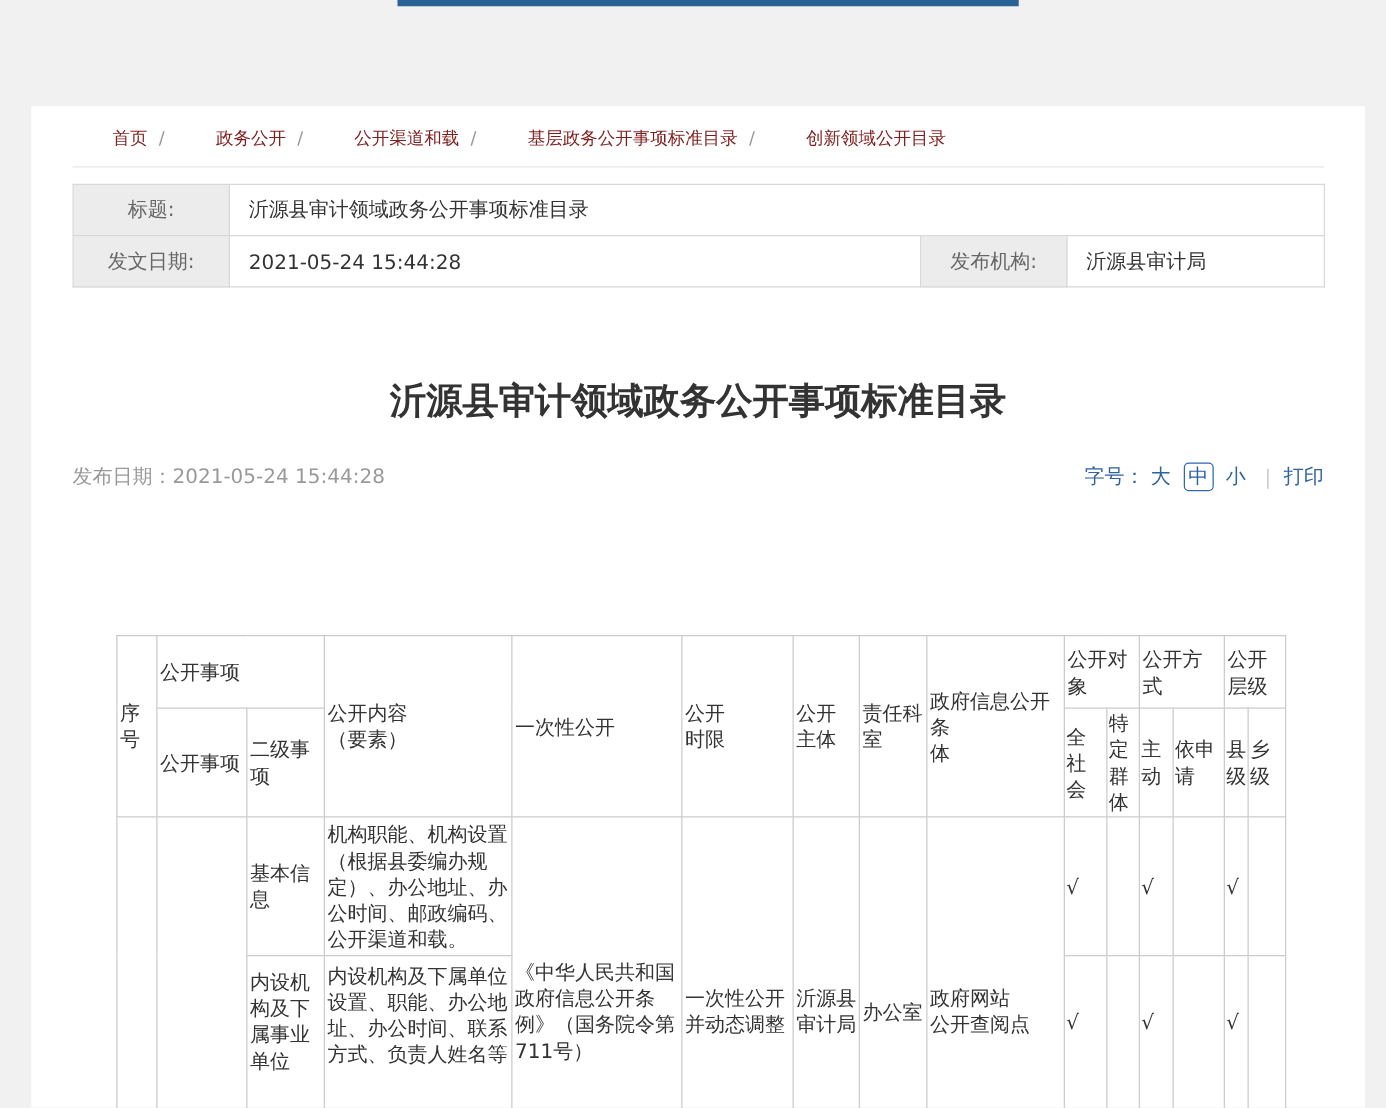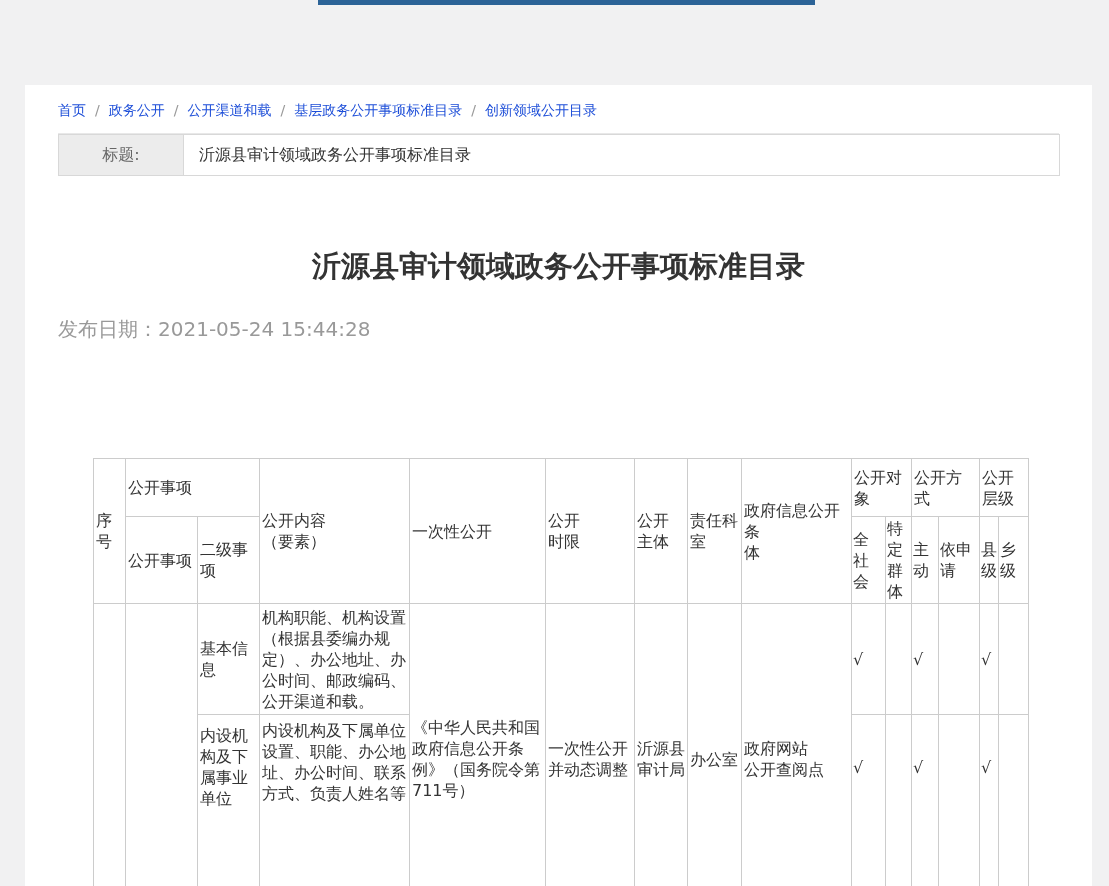--- a/index.html
+++ b/index.html
@@ -5,34 +5,34 @@
   * { margin:0; padding:0; box-sizing:border-box; }
   html,body { width:1109px; height:886px; overflow:hidden; background:#f1f1f2;
     font-family:"DejaVu Sans","Liberation Sans",sans-serif; }
   .topbar { position:absolute; left:318px; top:0; width:497px; height:5px; background:#2c6397; }
   .card { position:absolute; left:25px; top:85px; width:1067px; height:801px; background:#ffffff; }
   .inner { margin:0 33px; position:relative; }
 
   
   .breadcrumb { padding:17px 0 13px 0; border-bottom:1px solid #e8e8e8;
     font-size:14px; color:#999; }
-  .breadcrumb a { color:#1d4ed8; text-decoration:none; cursor:pointer; }
+  .breadcrumb a { color:#7f1d1d; text-decoration:none; cursor:pointer;margin-left:32px; }
   .breadcrumb .sep { margin:0 9px; color:#999; }
 
   
-  table.meta { border-collapse:collapse; table-layout:fixed; width:1001px; 
+  table.meta { border-collapse:collapse; table-layout:fixed; width:1001px; margin-top:13px;
     font-size:16px; color:#333;padding-left:47px; }
   table.meta td { border:1px solid #d8d8d8; height:41px; }
   table.meta td.lbl { background:#ececec; color:#666; text-align:center; }
   table.meta td.val { padding-left:15px; text-align:left; }
 
   
   .art-title { margin-top:71px; text-align:center; font-size:29px; font-weight:bold; color:#333; }
   .pubrow { margin-top:29px; display:flex; justify-content:space-between; align-items:center;
-    font-size:20px; }
+    font-size:16px; }
   .pubdate { color:#999; }
   .tools { color:#2e639e; display:flex; align-items:center; }
   .tools .fsbtn { margin:0 5px; cursor:pointer; }
   .tools .boxed { border:1px solid #2d68b2; border-radius:4px; padding:0 3px; color:#2a62a8; }
   .tools .vsep { color:#ccc; margin:0 10px; }
   .tools .print { cursor:pointer; }
 
   
   table.cat { border-collapse:collapse; table-layout:fixed; margin:115px 0 0 35px;
     font-size:16px; color:#333; line-height:21px; }
@@ -64,27 +64,41 @@
           <col style="width:125px">
           <col style="width:553px">
           <col style="width:117px">
           <col style="width:206px">
         </colgroup>
       <tbody>
           <tr>
         <td class="lbl">标题:</td>
         <td class="val" colspan="3">沂源县审计领域政务公开事项标准目录</td>
       </tr>
+      <tr>
+        <td class="lbl">发文日期:</td>
+        <td class="val">2021-05-24 15:44:28</td>
+        <td class="lbl">发布机构:</td>
+        <td class="val">沂源县审计局</td>
+      </tr>
     </tbody>
       </table>
 
     <h1 class="art-title">沂源县审计领域政务公开事项标准目录</h1>
 
     <div class="pubrow">
       <div class="pubdate"><span>发布日期：</span><span>2021-05-24 15:44:28</span></div>
+      <div class="tools">
+        <span>字号：</span>
+        <span class="fsbtn">大</span>
+        <span class="fsbtn boxed">中</span>
+        <span class="fsbtn">小</span>
+        <span class="vsep">|</span>
+        <span class="print">打印</span>
+      </div>
     </div>
 
     <table class="cat">
       <colgroup>
         <col style="width:32px">
           <col style="width:72px">
           <col style="width:62px">
         <col style="width:150px">
           <col style="width:136px">
           <col style="width:89px">

